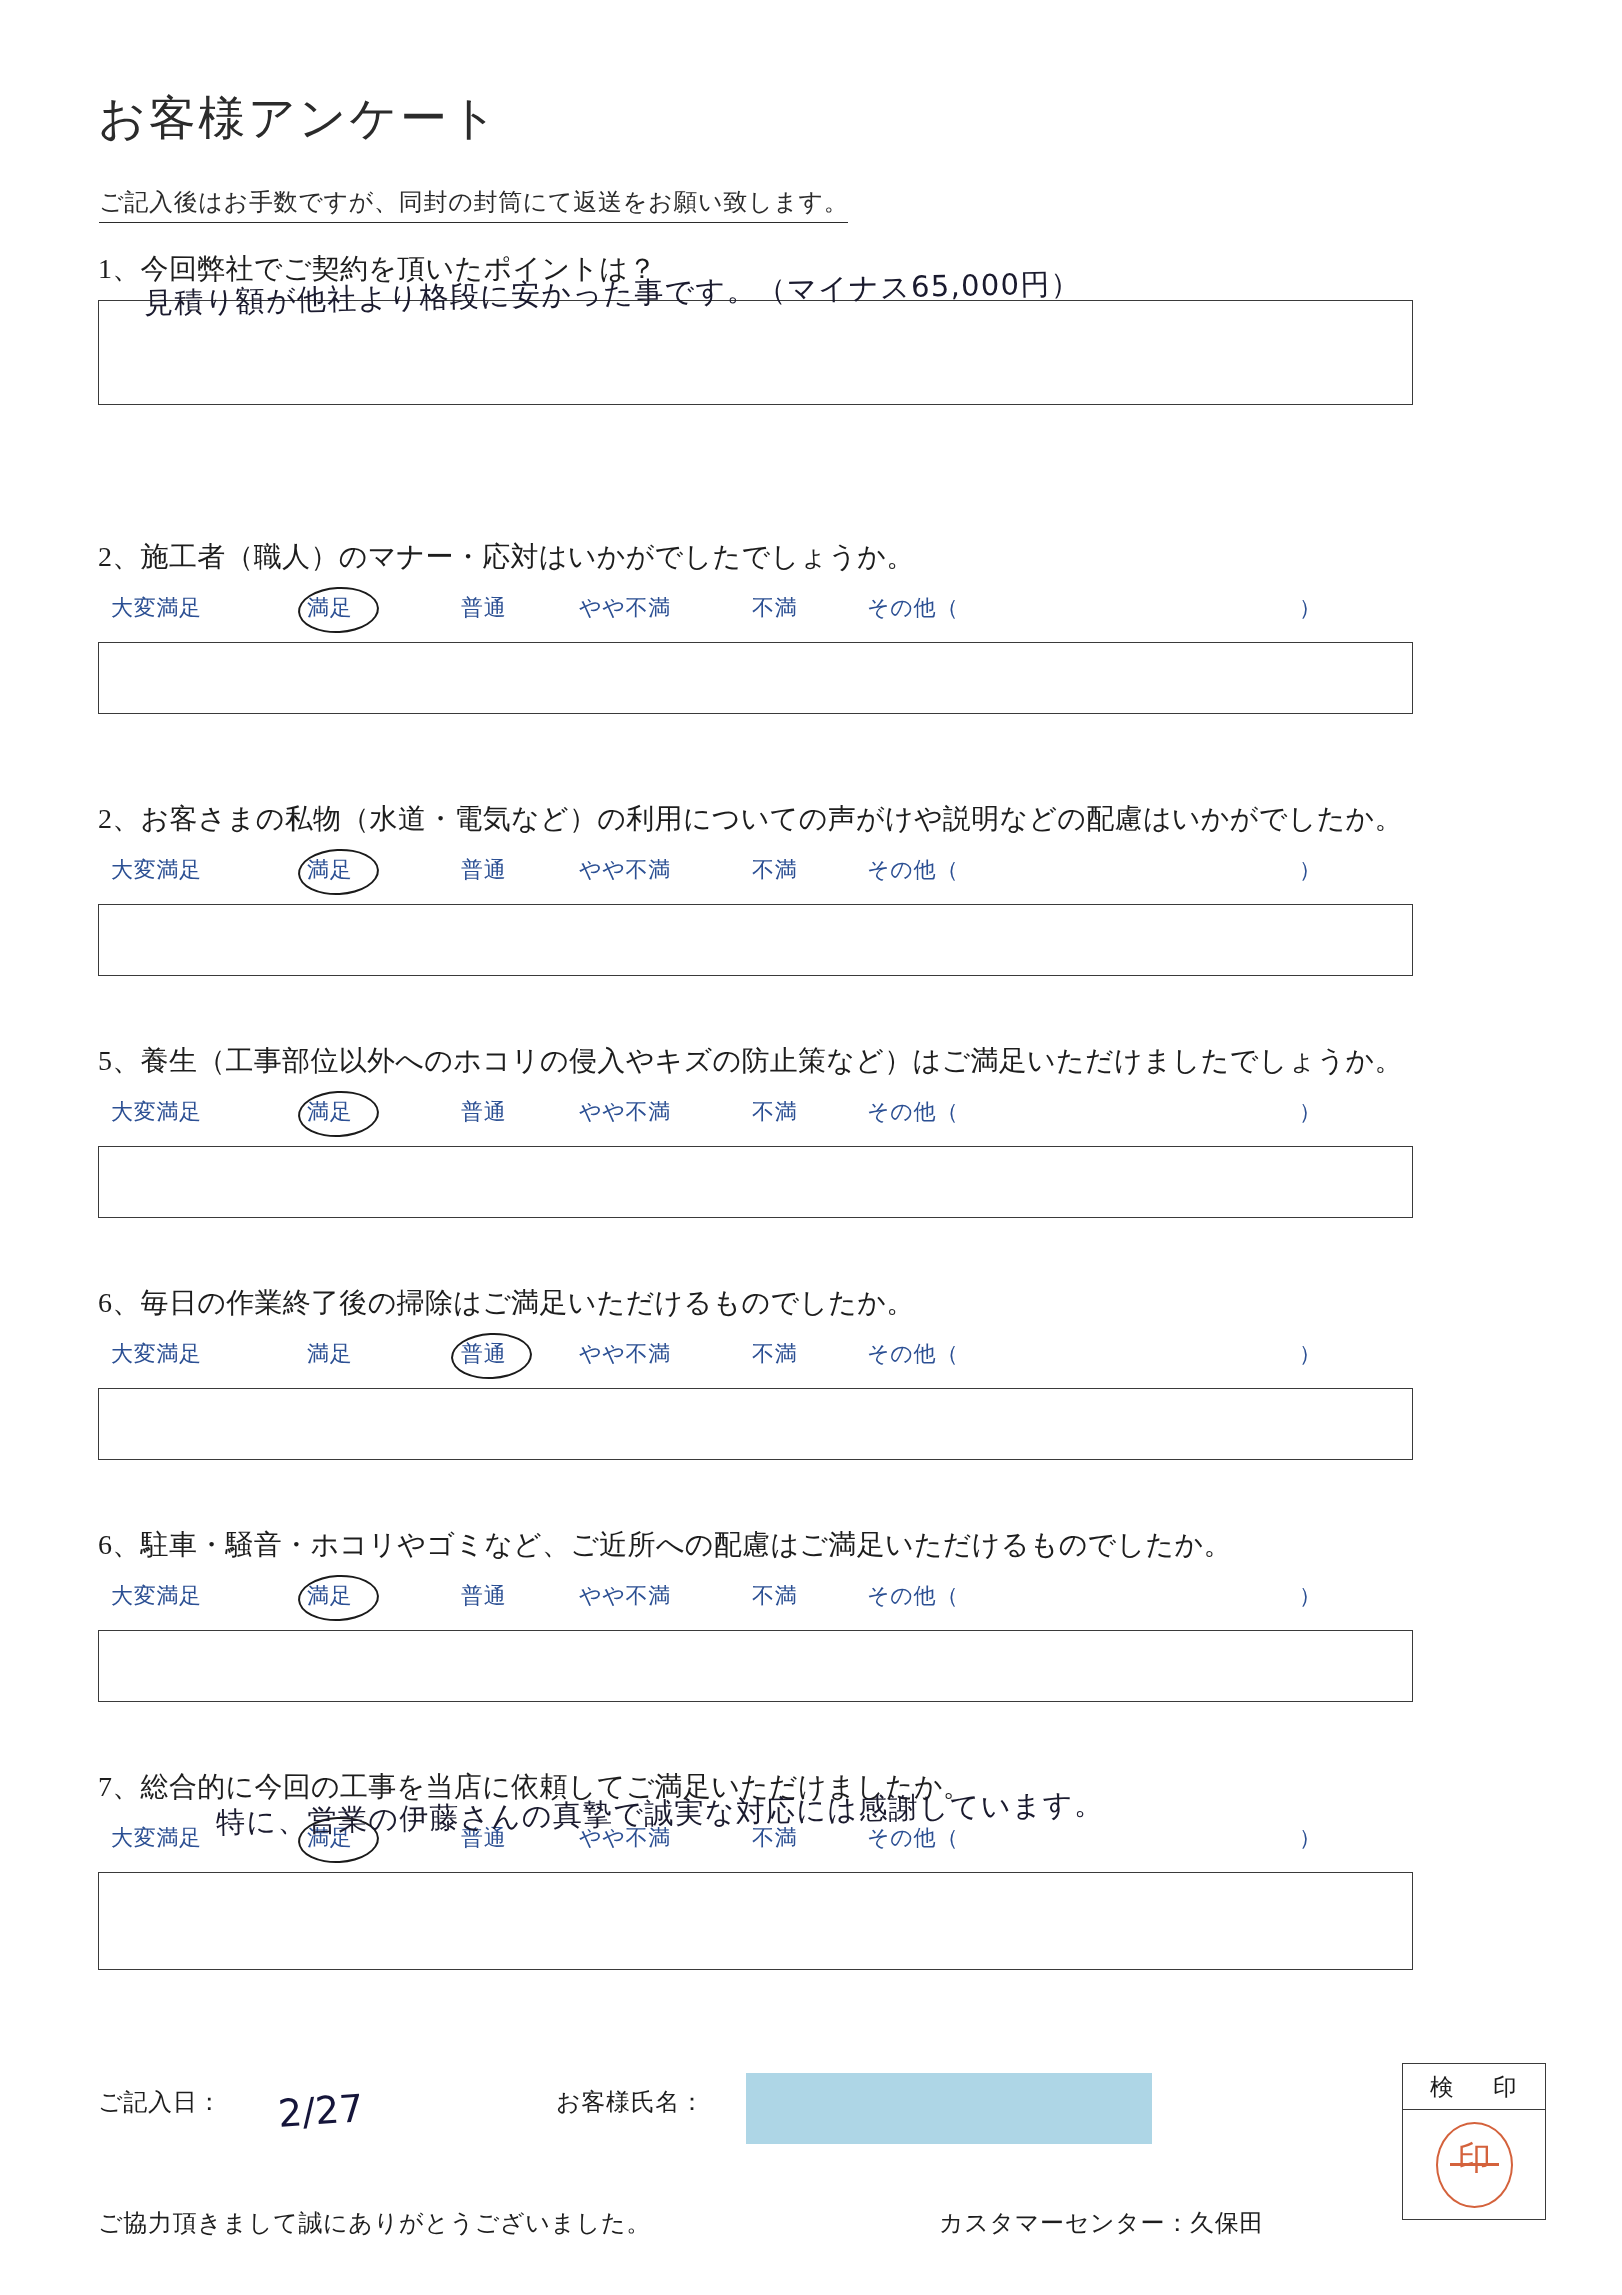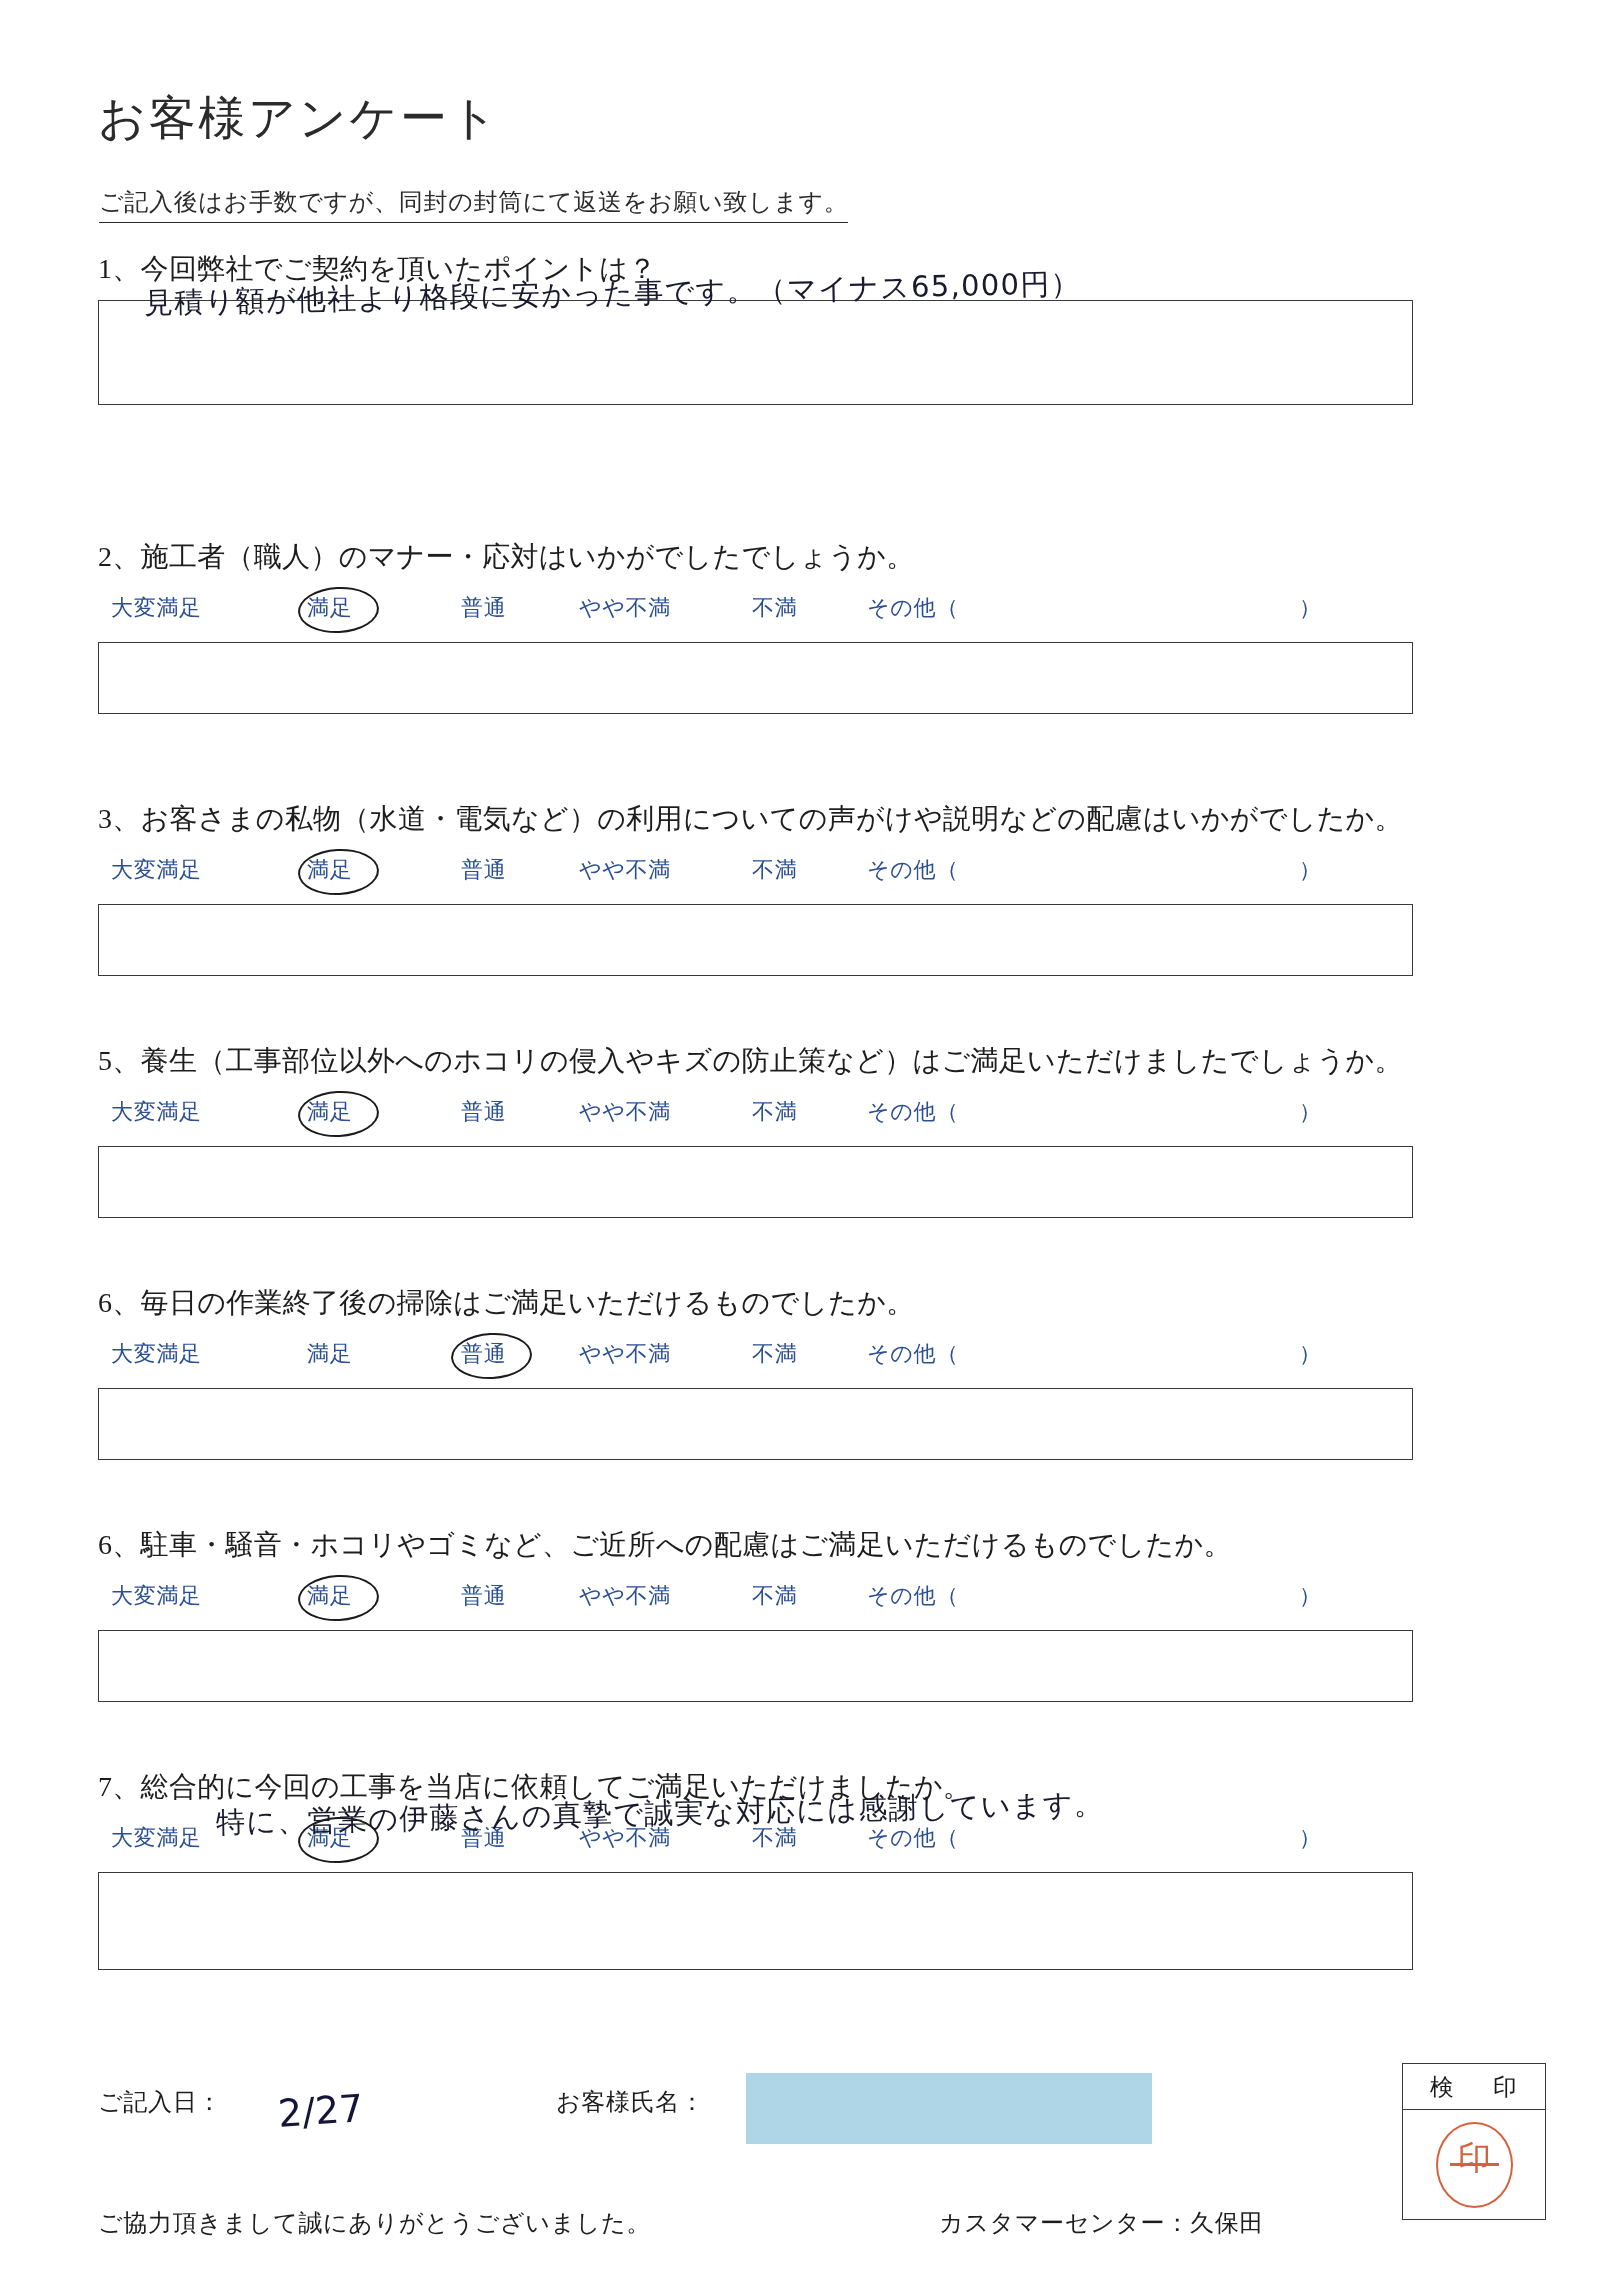--- a/index.html
+++ b/index.html
@@ -234,21 +234,21 @@
         <span class="opt o3">やや不満</span>
         <span class="opt o4">不満</span>
         <span class="opt o5">その他（</span>
         <span class="paren-close">）</span>
         <span class="circle-mark" style="left:200px;"></span>
       </div>
       <div class="answer-box"></div>
     </div>
 
     <div class="question" style="top:792px;">
-      <div class="q-text">3、お客さまの私物（水道・電気など）の利用についての声がけや説明などの配慮はいかがでしたか。</div>
+      <div class="q-text">2、お客さまの私物（水道・電気など）の利用についての声がけや説明などの配慮はいかがでしたか。</div>
       <div class="scale-row">
         <span class="opt o0">大変満足</span>
         <span class="opt o1">満足</span>
         <span class="opt o2">普通</span>
         <span class="opt o3">やや不満</span>
         <span class="opt o4">不満</span>
         <span class="opt o5">その他（</span>
         <span class="paren-close">）</span>
         <span class="circle-mark" style="left:200px;"></span>
       </div>

